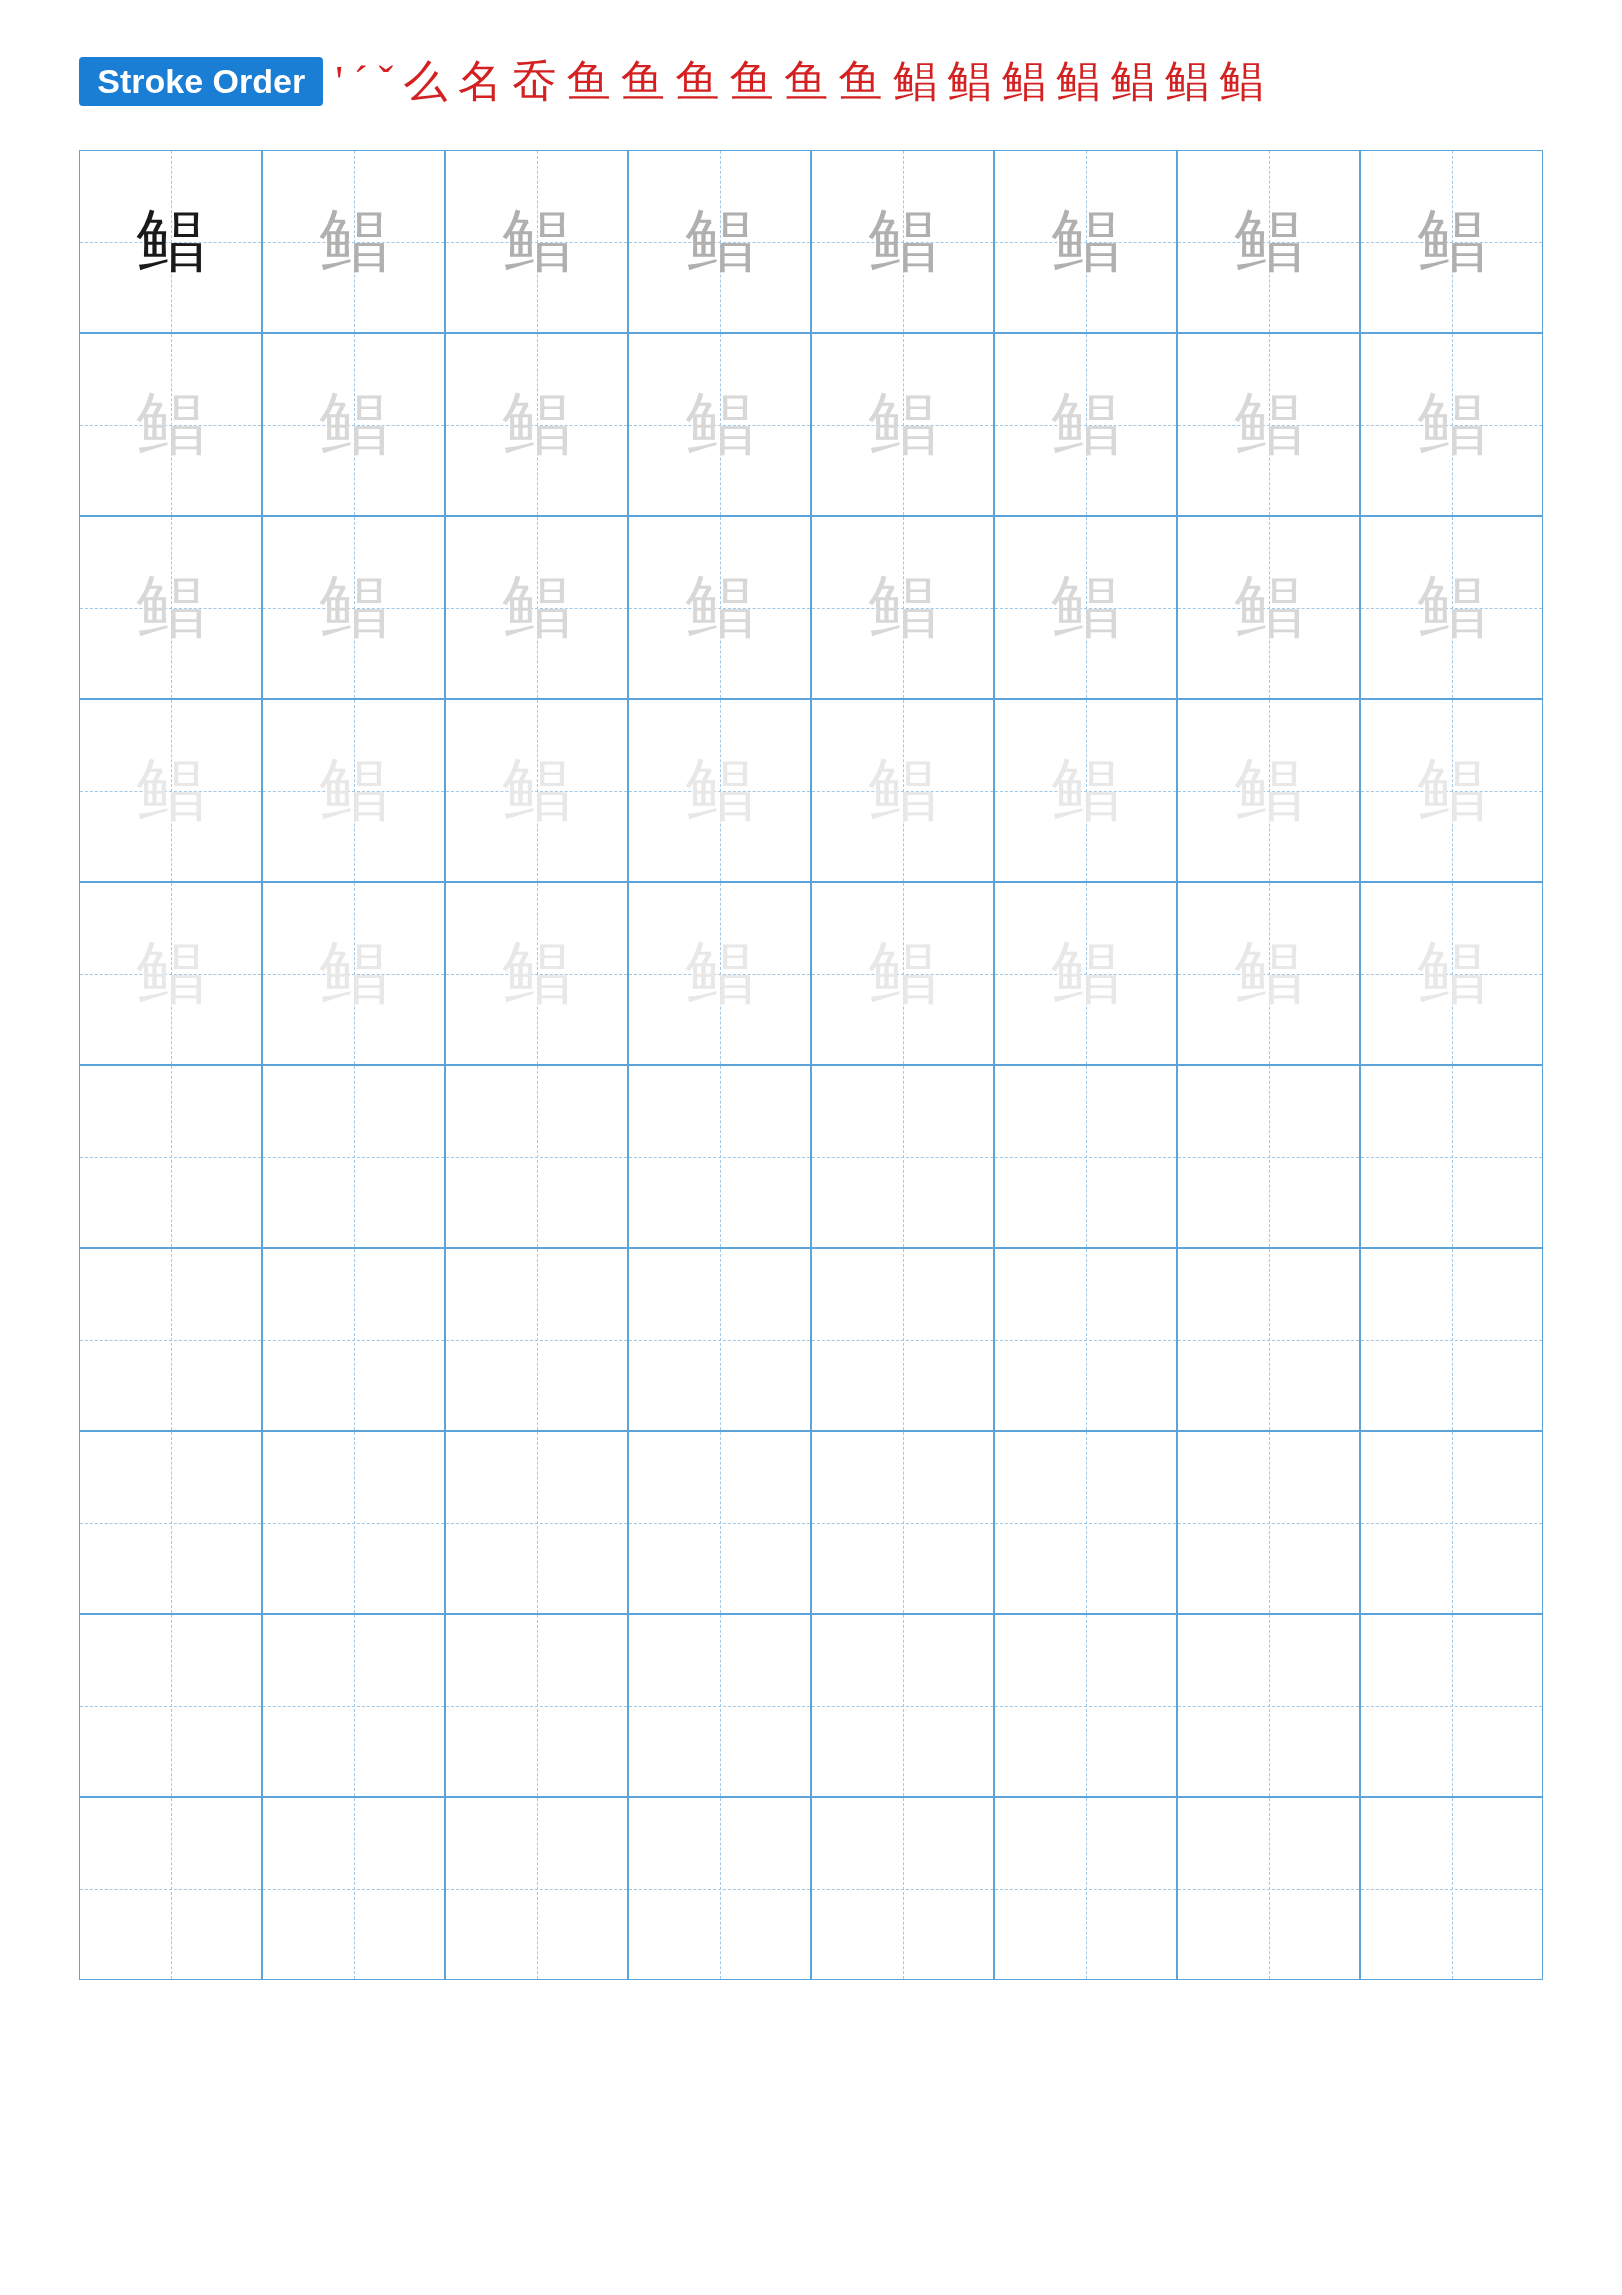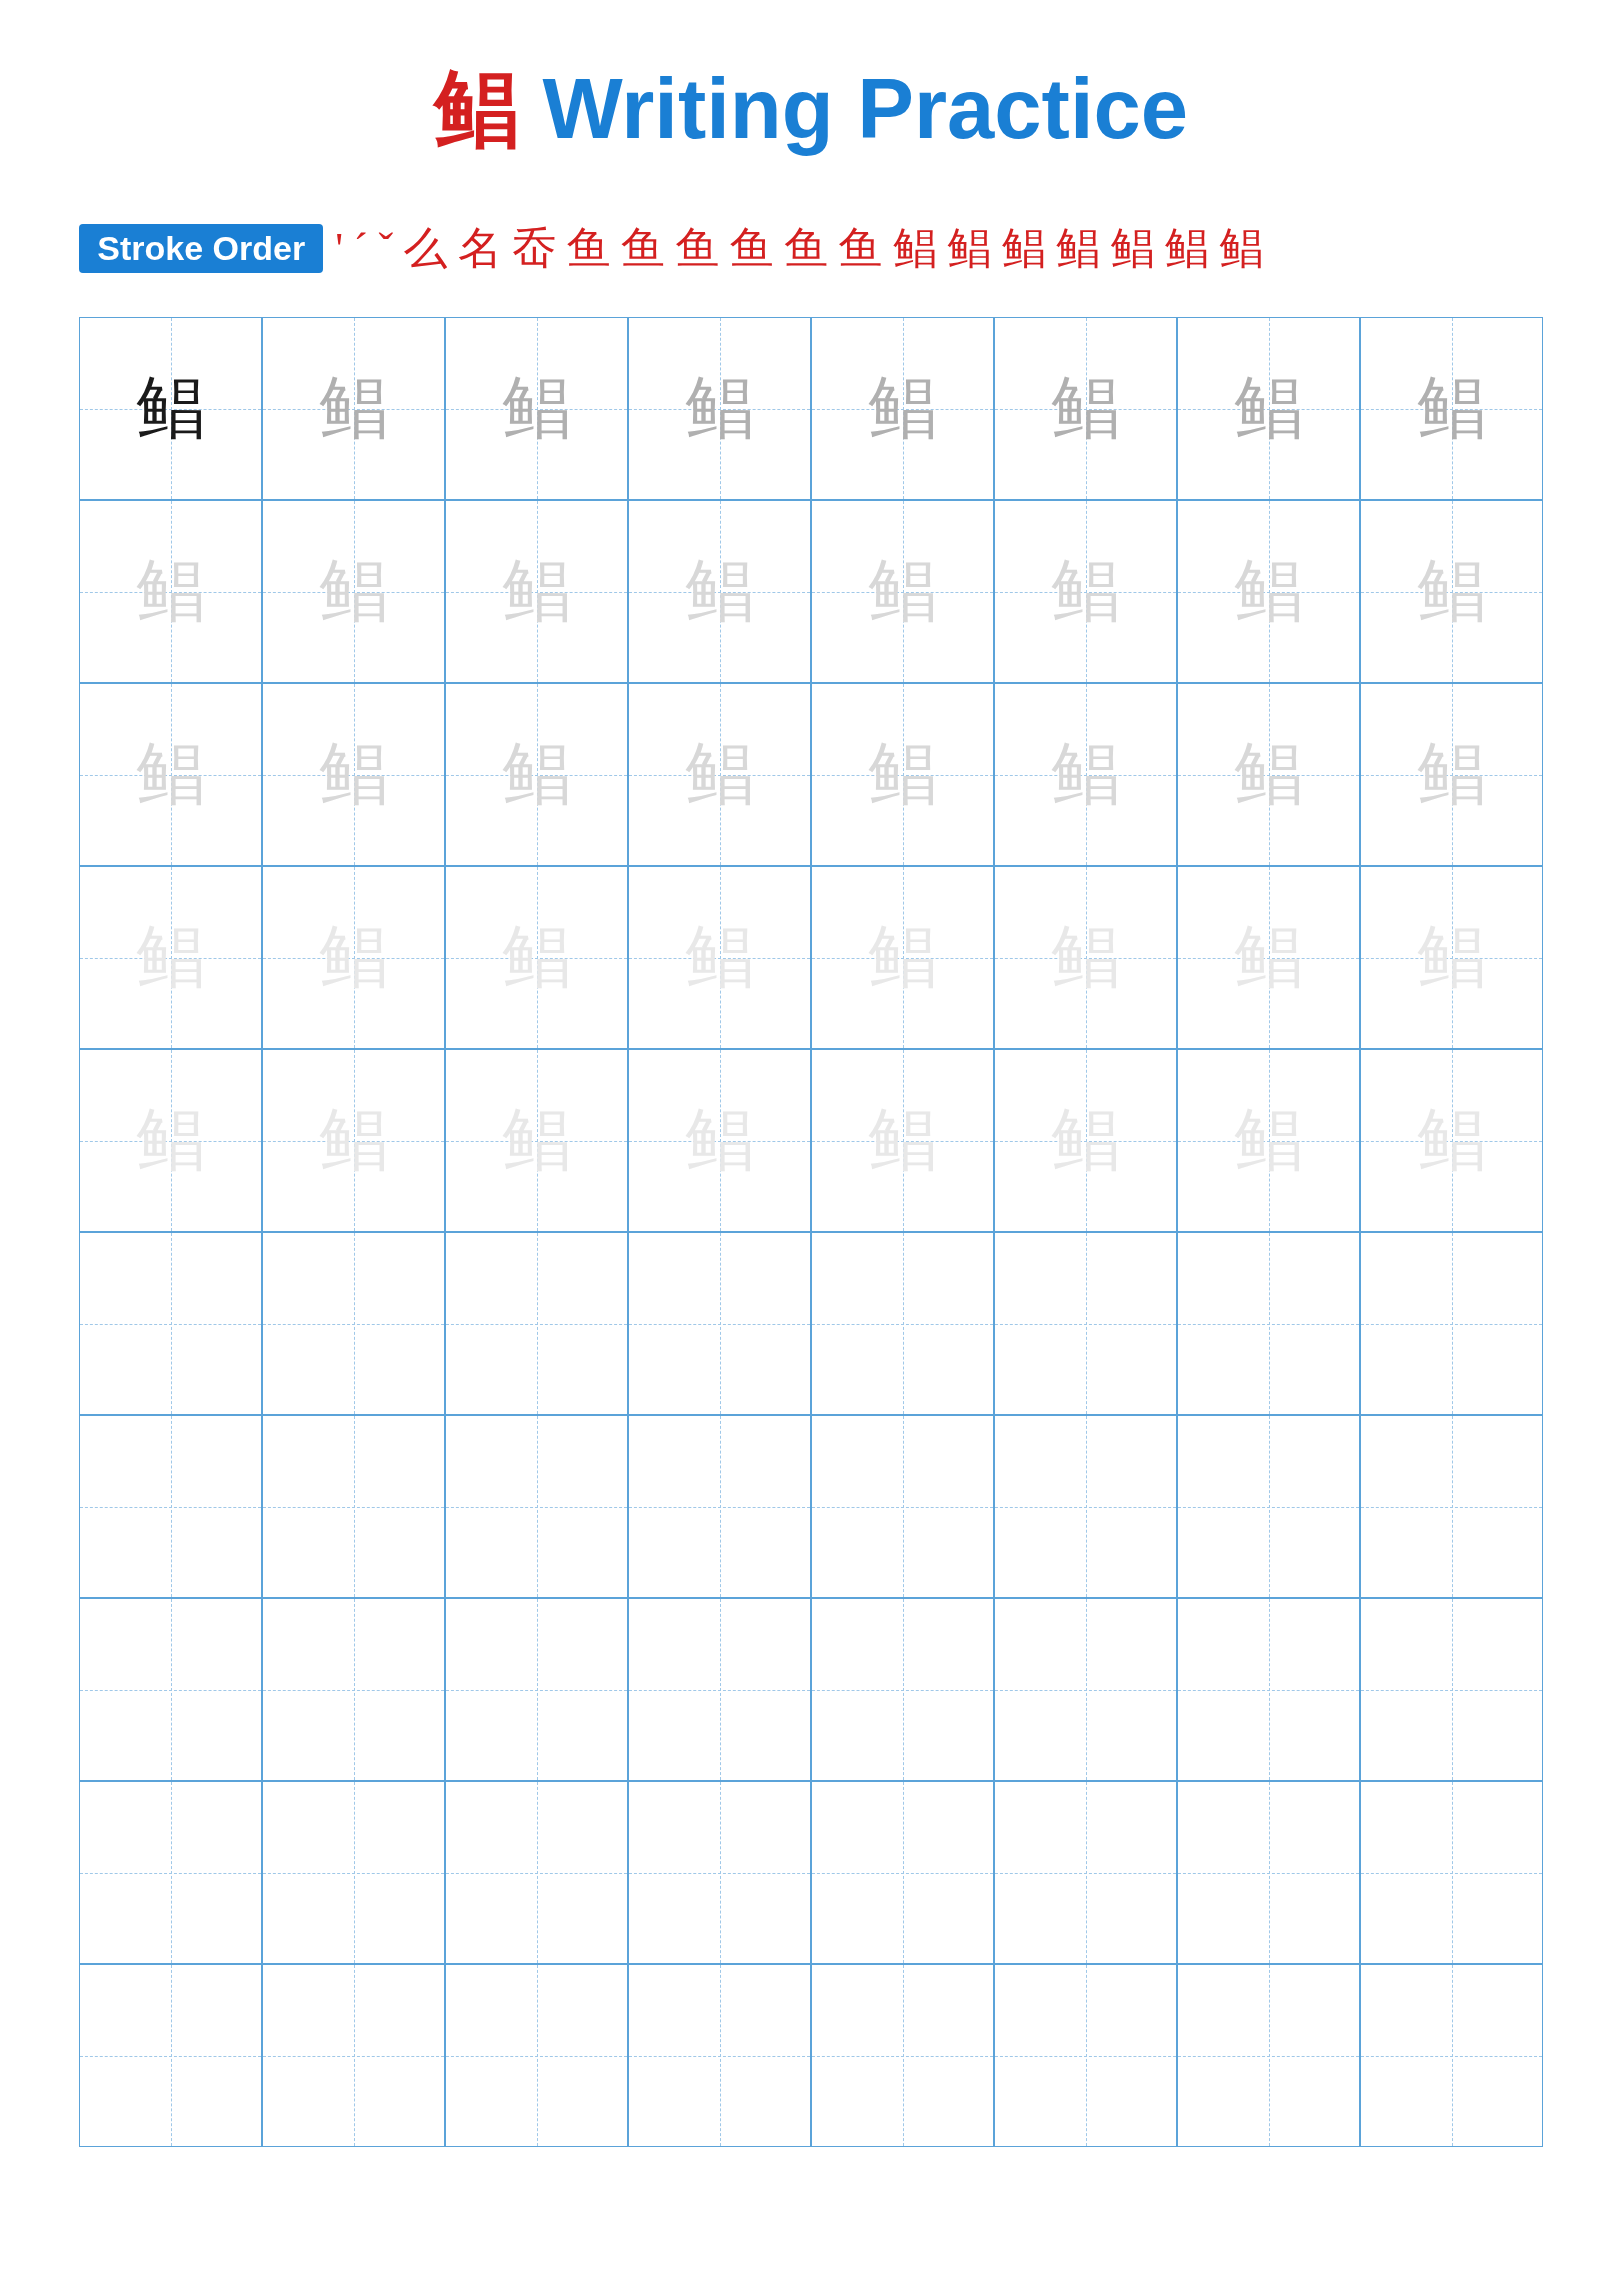--- a/index.html
+++ b/index.html
@@ -166,23 +166,20 @@
       font-family: sans-serif;
       font-weight: bold;
       color: #1a1a1a;
     }
   </style>
 </head>
 <body>
 
 <div class="page">
 
-  <h1 class="title">
-    <span class="kanji-title">鲳</span><span> Writing Practice</span>
-  </h1>
 
   <div class="stroke-order-section">
     <div class="stroke-order-badge">Stroke Order</div>
     <div class="stroke-sequence">
 
     <span class="stroke-char">'</span>
         <span class="stroke-char">ˊ</span>
         <span class="stroke-char">ˇ</span>
         <span class="stroke-char">么</span>
         <span class="stroke-char">名</span>

